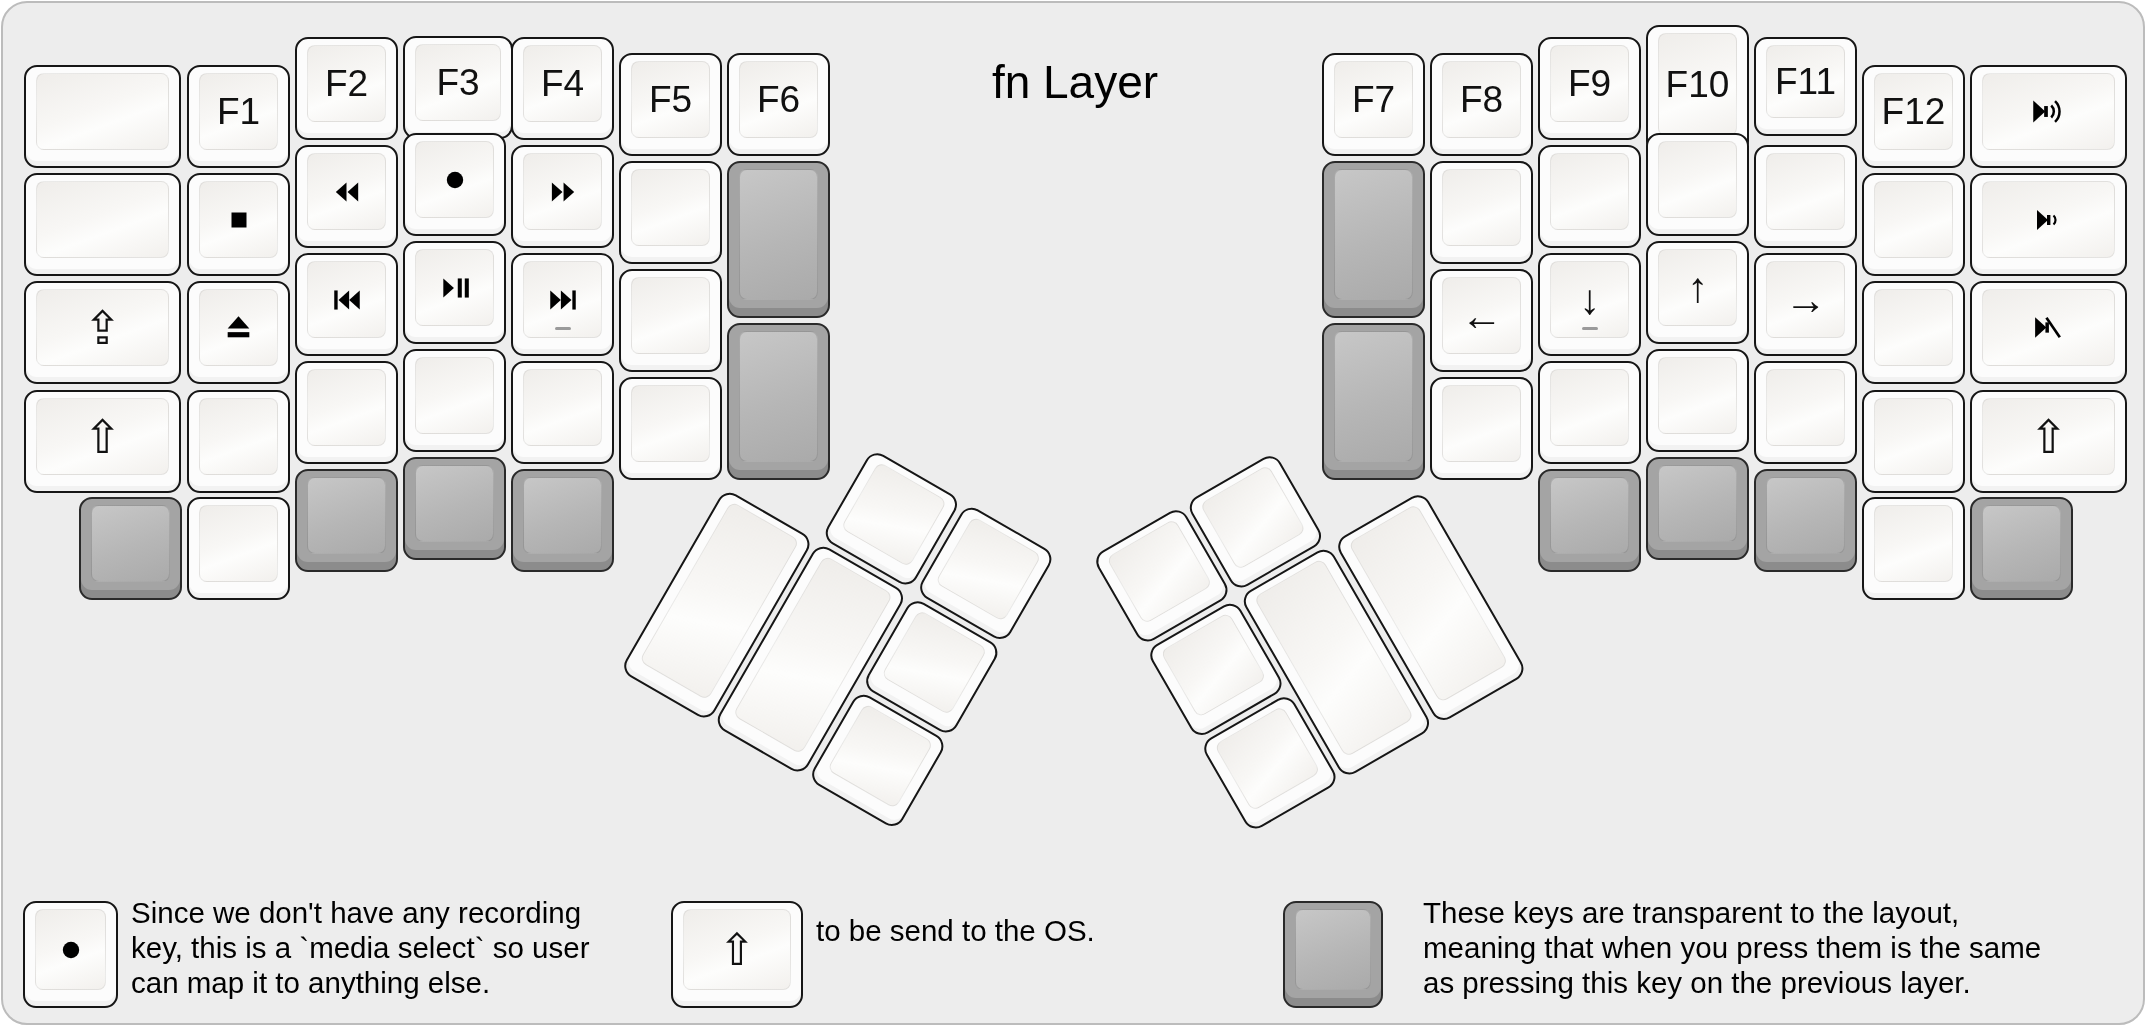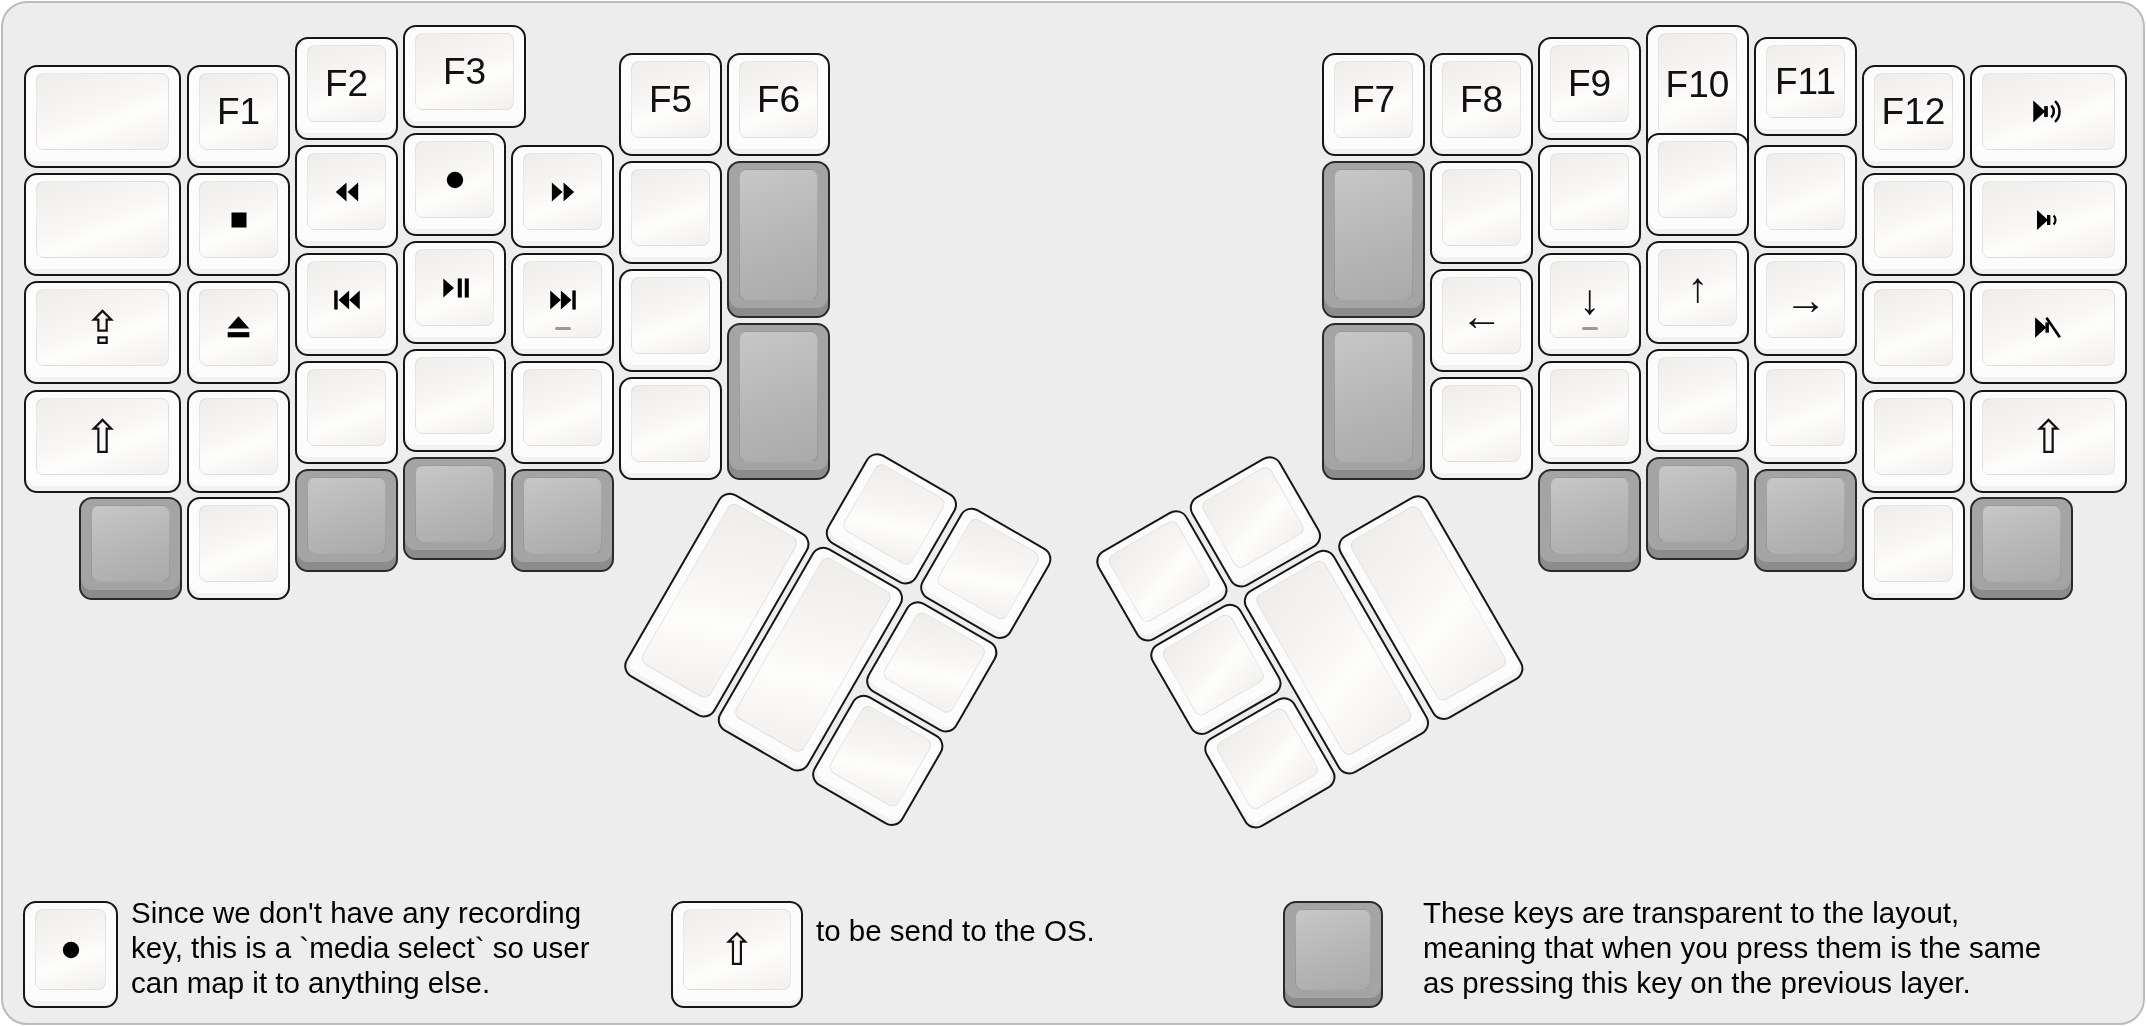--- a/index.html
+++ b/index.html
@@ -23,20 +23,21 @@
   .kicon{display:flex;align-items:center;justify-content:center;}
   .kicon svg{fill:#000;}
   .thumb{position:absolute;width:0;height:0;transform-origin:0 0;}
   .legend-text{position:absolute;font-size:29.5px;line-height:35px;color:#000;white-space:nowrap;}
 </style>
 </head>
 <body>
 
 <div id="stage">
   <div class="canvas">
+    <div class="kb-title" style="left: 1072px; top: 52px;">fn Layer</div>
   <div class="key white" style="left: 21px; top: 62px; width: 157px; height: 103px;">
         <div class="ktop"></div>
       </div>
       <div class="key white" style="left: 21px; top: 170px; width: 157px; height: 103px;">
         <div class="ktop"></div>
       </div>
       <div class="key white" style="left: 21px; top: 278px; width: 157px; height: 103px;">
         <div class="ktop">
           <span class="kglyph" style="font-size: 46px;">⇪</span>
         </div>
@@ -104,21 +105,21 @@
             </svg>
           </span>
         </div>
       </div>
       <div class="key white" style="left: 292px; top: 358px; width: 103px; height: 103px;">
         <div class="ktop"></div>
       </div>
       <div class="key gray" style="left: 292px; top: 466px; width: 103px; height: 103px;">
         <div class="ktop"></div>
       </div>
-      <div class="key white" style="left: 400px; top: 22px; width: 123px; height: 103px;">
+      <div class="key white" style="left: 400px; top: 33px; width: 110px; height: 103px;">
         <div class="ktop">
           <span class="klabel">F3</span>
         </div>
       </div>
       <div class="key white" style="left: 400px; top: 130px; width: 103px; height: 103px;">
         <div class="ktop">
           <span class="kicon">
             <svg viewBox="0 0 32 32" width="32" height="32">
               <circle cx="16" cy="16" r="8.2"></circle>
             </svg>
@@ -134,20 +135,25 @@
               <rect x="25.2" y="7" width="3.8" height="18"></rect>
             </svg>
           </span>
         </div>
       </div>
       <div class="key white" style="left: 400px; top: 346px; width: 103px; height: 103px;">
         <div class="ktop"></div>
       </div>
       <div class="key gray" style="left: 400px; top: 454px; width: 103px; height: 103px;">
         <div class="ktop"></div>
+      </div>
+      <div class="key white" style="left: 508px; top: 34px; width: 103px; height: 103px;">
+        <div class="ktop">
+          <span class="klabel">F4</span>
+        </div>
       </div>
       <div class="key white" style="left: 508px; top: 142px; width: 103px; height: 103px;">
         <div class="ktop">
           <span class="kicon">
             <svg viewBox="0 0 32 32" width="34" height="34">
               <polygon points="5.5,7 15.5,16 5.5,25"></polygon>
               <polygon points="16.5,7 26.5,16 16.5,25"></polygon>
             </svg>
           </span>
         </div>

